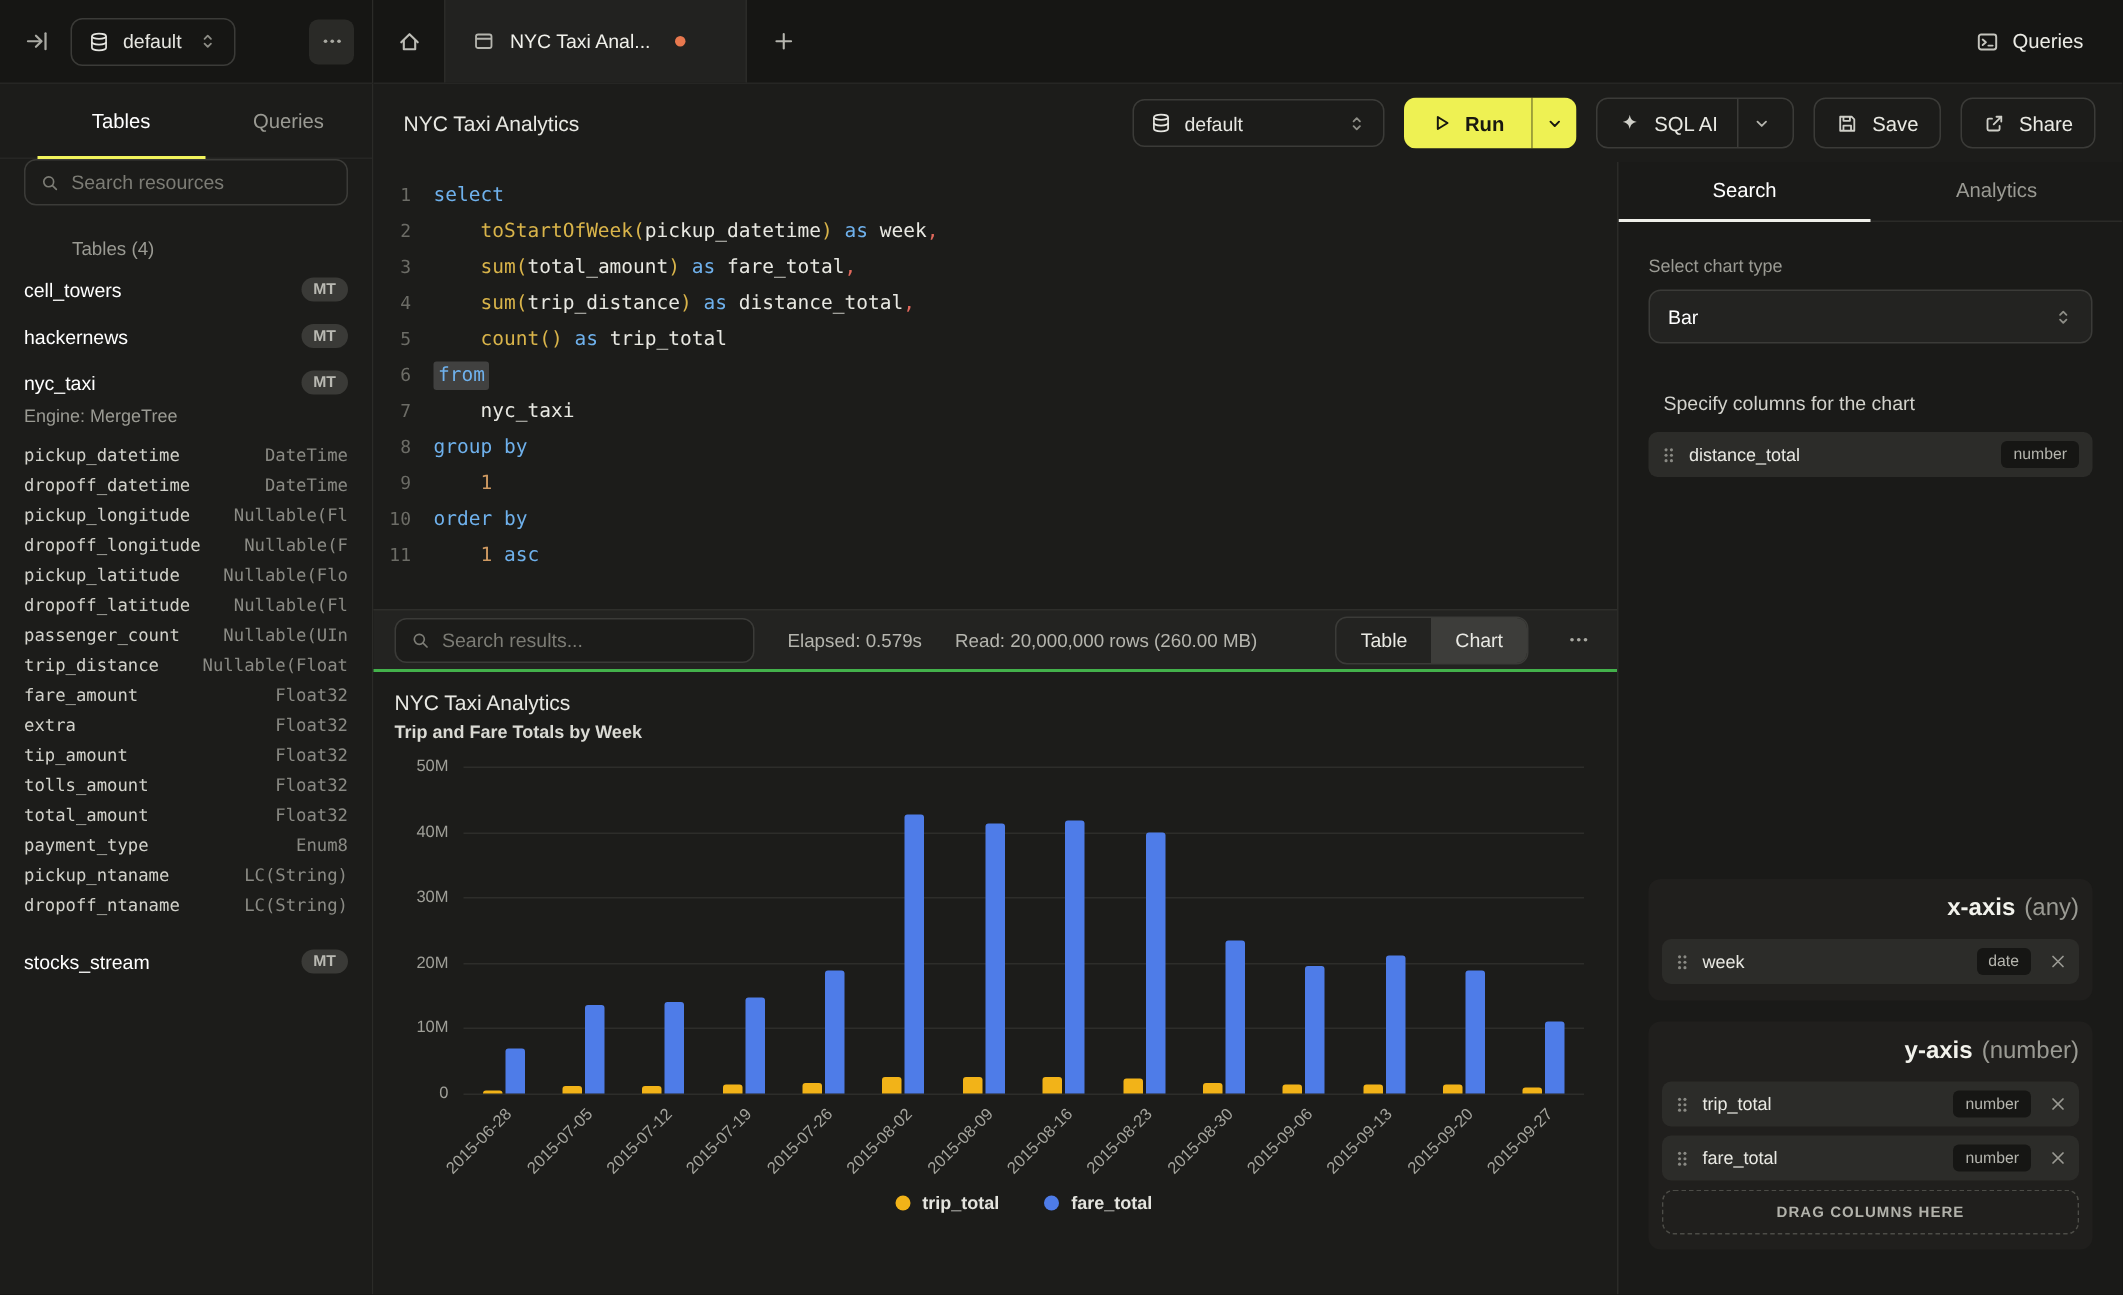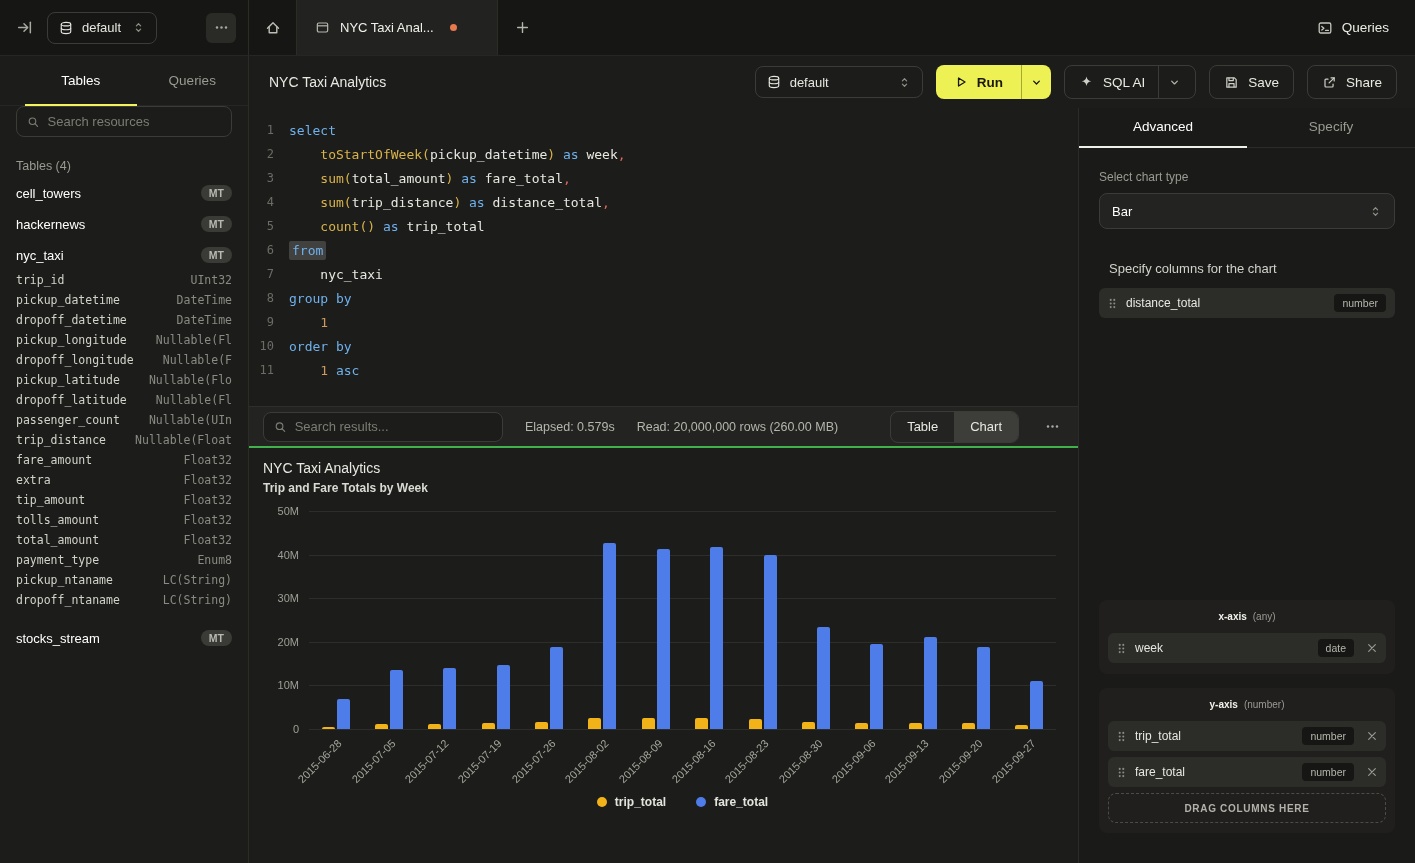--- a/index.html
+++ b/index.html
@@ -39,21 +39,21 @@
   .sb-tab.active{color:#ffffff;}
   .sb-tab.active::after{content:"";position:absolute;left:0;right:0;bottom:-1px;height:2px;background:#f2f45c;}
   .new-table-btn{margin:16px;height:32px;background:#eef153;border:none;border-radius:8px;color:#181810;
     font-weight:700;font-size:13px;display:flex;align-items:center;justify-content:center;gap:9px;
     cursor:pointer;font-family:"Liberation Sans",sans-serif;flex:none;}
   .sb-search{margin:0 16px 22px;height:31px;border:1px solid #3b3b38;border-radius:8px;display:flex;
     align-items:center;gap:8px;padding:0 10px;color:#7c7c75;flex:none;}
   .sb-search input,.res-search input,.det-search input{background:none;border:none;outline:none;color:#e6e6e1;
     font-size:13px;width:100%;font-family:"Liberation Sans",sans-serif;}
   input::placeholder{color:#7c7c75;}
-  .sb-section{padding:0 16px;color:#9a9a93;font-size:12.5px;margin-bottom:4px;flex:none;}
+  .sb-section{padding:0 16px;color:#9a9a93;font-size:12.5px;margin-bottom:4px;flex:none;margin-left:32px;}
   .tables-list{overflow:hidden;}
   .table-row{display:flex;align-items:flex-end;justify-content:space-between;padding:8px 16px 7px;cursor:pointer;}
   .table-name{font-size:13px;color:#ffffff;}
   .mt-badge{background:#3a3a37;color:#b9b9b2;font-size:10.5px;padding:2px 8px;border-radius:9px;font-weight:700;}
   .engine-line{padding:0 16px 9px;color:#9a9a93;font-size:12px;}
   .col-row{display:flex;justify-content:space-between;align-items:center;padding:0 16px;height:20px;
     font-family:"DejaVu Sans Mono",monospace;font-size:11.5px;cursor:pointer;}
   .col-name{color:#d2d2cb;}
   .col-type{color:#8a8a84;}
   .tables-gap{height:12px;}
@@ -138,21 +138,21 @@
   .spec-label{font-size:13px;color:#d2d2cc;margin:0 0 12px 10px;}
   .det-search{height:34px;border:1px solid #3b3b38;border-radius:8px;display:flex;align-items:center;gap:8px;
     padding:0 10px;color:#7c7c75;margin-bottom:10px;}
   .axis-row{height:30px;background:#2c2c29;border-radius:6px;display:flex;align-items:center;gap:9px;
     padding:0 9px;font-size:12px;color:#e8e8e2;margin-bottom:6px;cursor:grab;}
   .drag{color:#8a8a84;display:flex;flex:none;}
   .type-badge{margin-left:auto;background:#161614;border-radius:4px;padding:3px 8px;font-size:10.5px;color:#b5b5ae;}
   .remove-btn{color:#9a9a93;margin-left:4px;cursor:pointer;display:flex;flex:none;}
   .axes{margin-top:auto;}
   .axis-section{background:#201f1d;border-radius:8px;padding:11px 9px 5px;margin-bottom:14px;}
-  .axis-head{text-align:center;font-size:10px;margin-bottom:11px;color:#9a9a93;}
+  .axis-head{text-align:right;font-size:16px;margin-bottom:11px;color:#9a9a93;}
   .axis-head b{color:#f2f2ec;font-weight:700;margin-right:6px;}
   .drop-zone{border:1px dashed #4c4c47;border-radius:8px;height:30px;display:flex;align-items:center;
     justify-content:center;font-size:10px;font-weight:700;letter-spacing:.7px;color:#b2b2ab;margin:4px 0 5px;}
 </style>
 </head>
 <body>
 
 <div class="app">
 
   <div class="sb-top">
@@ -241,25 +241,22 @@
           <span class="mt-badge">MT</span>
         </div>
         <div class="table-row">
           <span class="table-name">hackernews</span>
           <span class="mt-badge">MT</span>
         </div>
         <div class="table-row">
           <span class="table-name">nyc_taxi</span>
           <span class="mt-badge">MT</span>
         </div>
+        <div class="engine-line">Engine: MergeTree</div>
         <div class="col-list">
-          <div class="col-row">
-            <span class="col-name">trip_id</span>
-            <span class="col-type">UInt32</span>
-          </div>
           <div class="col-row">
             <span class="col-name">pickup_datetime</span>
             <span class="col-type">DateTime</span>
           </div>
           <div class="col-row">
             <span class="col-name">dropoff_datetime</span>
             <span class="col-type">DateTime</span>
           </div>
           <div class="col-row">
             <span class="col-name">pickup_longitude</span>
@@ -600,22 +597,22 @@
               <div class="legend-item">
                 <span class="legend-dot" style="background: rgb(78, 124, 232);"></span>
                 <span class="legend-label">fare_total</span>
               </div>
             </div>
         </div>
       </div>
 
       <aside class="details">
         <div class="det-tabs">
-          <div class="det-tab active">Advanced</div>
-          <div class="det-tab">Specify</div>
+          <div class="det-tab active">Search</div>
+          <div class="det-tab">Analytics</div>
         </div>
         <div class="det-body">
           <div class="det-label">Select chart type</div>
           <div class="det-select">
             <span>Bar</span>
             <span class="dim">
               <svg width="13" height="13" viewBox="0 0 16 16" fill="none" stroke="currentColor" stroke-width="1.5" stroke-linecap="round" stroke-linejoin="round">
                   <path d="M5.4 6L8 3.4 10.6 6"></path>
                   <path d="M5.4 10L8 12.6 10.6 10"></path>
                 </svg>

